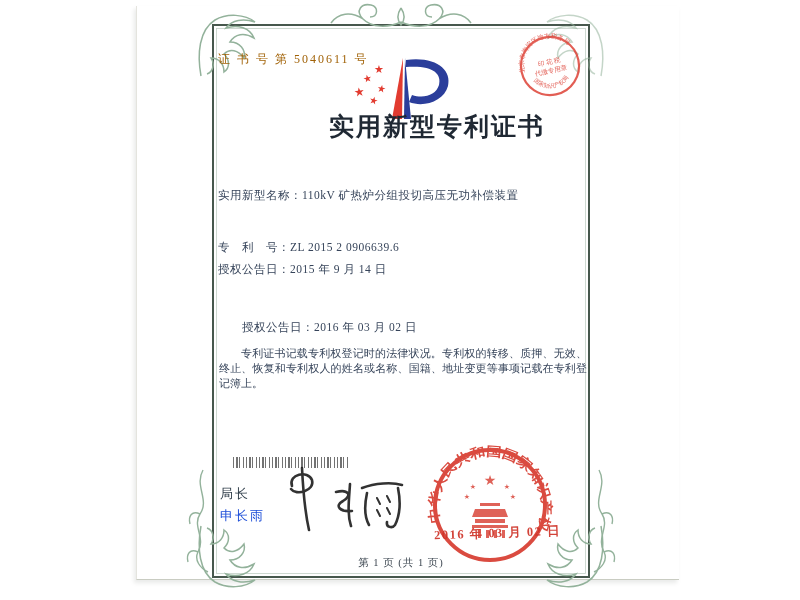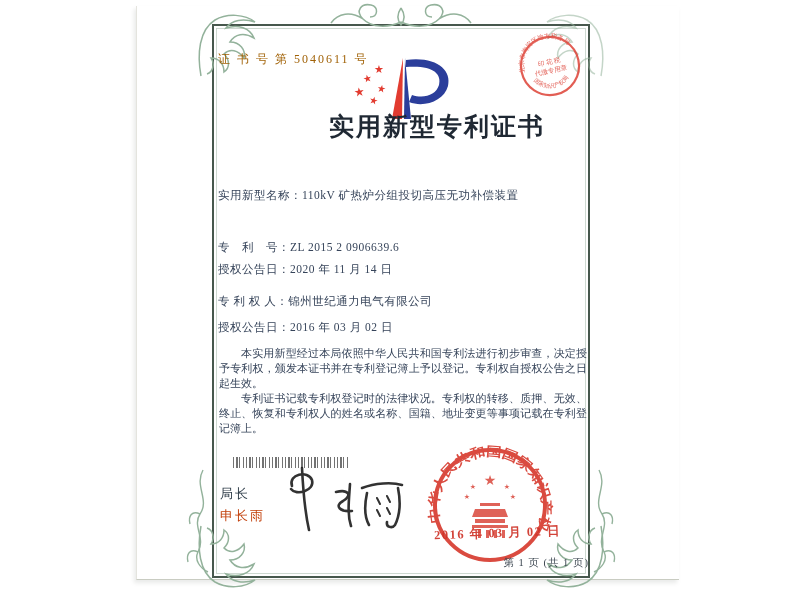--- a/index.html
+++ b/index.html
@@ -16,27 +16,27 @@
   .star{position:absolute;color:#e23b30;line-height:1;}
   .field-row{position:absolute;left:218px;font-size:11.5px;color:#36445a;white-space:nowrap;letter-spacing:.5px;}
   .field-label{color:#36445a;}
   .paras{position:absolute;left:219px;top:346px;width:368px;font-size:11px;line-height:15px;
          color:#36445a;text-align:justify;}
   .paras p{margin:0;text-indent:2em;}
   .barcode{position:absolute;left:233px;top:457px;width:117px;height:11px;opacity:.72;
     background:repeating-linear-gradient(90deg,#3c3c3c 0 1px,#fff 1px 3px,#3c3c3c 3px 5px,#fff 5px 6px,
       #3c3c3c 6px 7px,#fff 7px 10px,#3c3c3c 10px 11px,#fff 11px 13px);}
   .sig-title{position:absolute;left:220px;top:485px;font-size:13px;color:#2e3c48;letter-spacing:2px;text-align:center;}
-  .sig-name{position:absolute;left:220px;top:507px;font-size:13px;color:#c2410c;letter-spacing:2px;font-family:Liberation Serif, serif;}
+  .sig-name{position:absolute;left:220px;top:507px;font-size:13px;color:#1d4ed8;letter-spacing:2px;font-family:Liberation Serif, serif;}
   .sig-svg{position:absolute;left:270px;top:462px;}
   .seal-svg{position:absolute;left:425px;top:441px;opacity:.9;}
   .tax-svg{position:absolute;left:517px;top:33px;transform:rotate(-12deg);opacity:.85;}
   .seal-date{position:absolute;left:434px;top:525px;font-size:12.5px;font-weight:bold;color:#cf3429;
              letter-spacing:1.5px;transform:rotate(-2deg);opacity:.92;z-index:5;}
-  .footer{position:absolute;left:213px;top:556px;width:376px;text-align:right;
+  .footer{position:absolute;left:213px;top:556px;width:376px;text-align:center;
           font-size:10.5px;color:#3c4650;letter-spacing:1px;}
   .seal-text{fill:#d6382c;font-family:"Liberation Serif","DejaVu Serif",serif;font-weight:bold;}
   .tax-text{fill:#dd4237;font-family:"Liberation Serif","DejaVu Serif",serif;}
 </style>
 </head>
 <body>
 
 <div class="stage">
 
   <div class="sheet"></div>
@@ -93,31 +93,27 @@
 
   <div class="title">实用新型专利证书</div>
 
   <div class="field-row" style="top:152px;margin-top:36px;">
     <span class="field-label">实用新型名称：</span><span>110kV 矿热炉分组投切高压无功补偿装置</span>
   </div>
   <div class="field-row" style="top:230px;margin-top:10px;">
     <span class="field-label">专　利　号：</span><span>ZL 2015 2 0906639.6</span>
   </div>
   <div class="field-row" style="top:262px;">
-    <span class="field-label">授权公告日：</span><span>2020 年 11 月 14 日</span>
+    <span class="field-label">授权公告日：</span><span>2015 年 9 月 14 日</span>
   </div>
-  <div class="field-row" style="top:294px;">
-    <span class="field-label">专 利 权 人：</span><span>锦州世纪通力电气有限公司</span>
-  </div>
-  <div class="field-row" style="top:320px;">
+  <div class="field-row" style="top:320px;padding-left:24px;">
     <span class="field-label">授权公告日：</span><span>2016 年 03 月 02 日</span>
   </div>
 
   <div class="paras">
-    <p>本实用新型经过本局依照中华人民共和国专利法进行初步审查，决定授予专利权，颁发本证书并在专利登记簿上予以登记。专利权自授权公告之日起生效。</p>
     <p>专利证书记载专利权登记时的法律状况。专利权的转移、质押、无效、终止、恢复和专利权人的姓名或名称、国籍、地址变更等事项记载在专利登记簿上。</p>
   </div>
 
   <div class="barcode"></div>
 
   <div class="sig-title">局长</div>
   <div class="sig-name">申长雨</div>
   <svg class="sig-svg" width="150" height="75" viewBox="0 0 150 75">
     <g fill="none" stroke="#1c1c1c" stroke-width="2.6" stroke-linecap="round" opacity="0.9">
       <path d="M22,24 C18,12 38,8 42,18 C45,29 26,34 21,27"></path>

